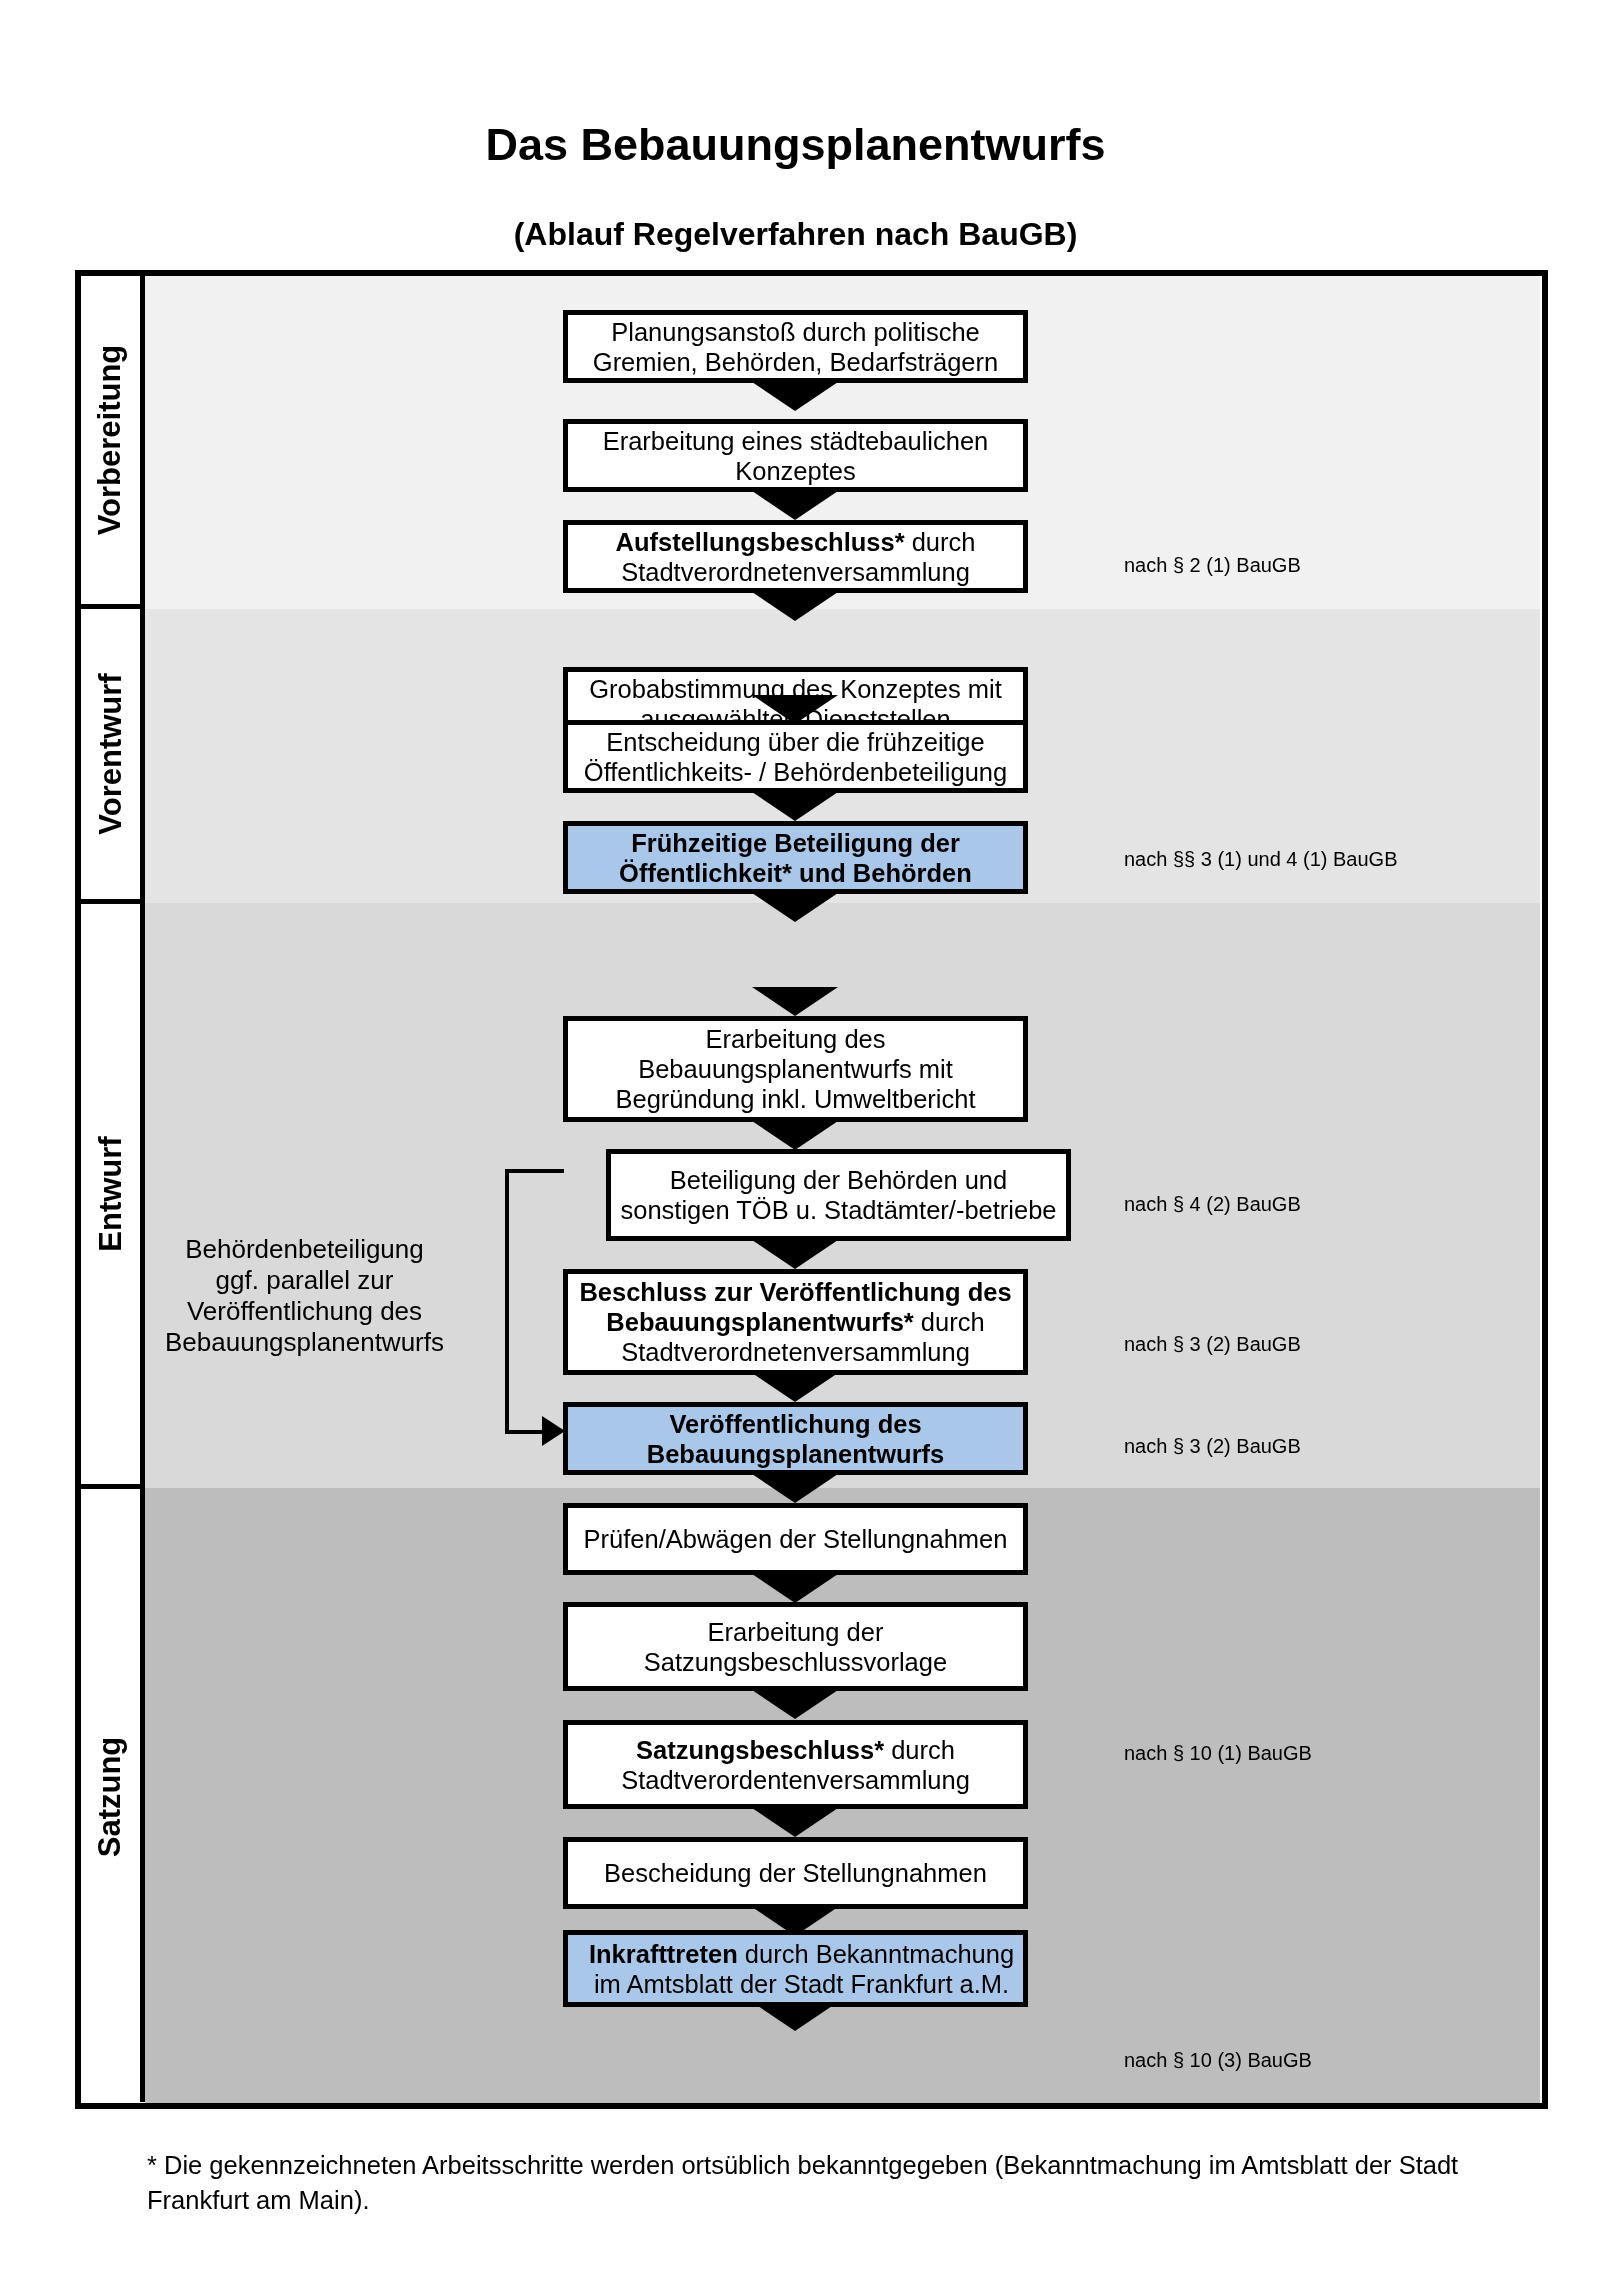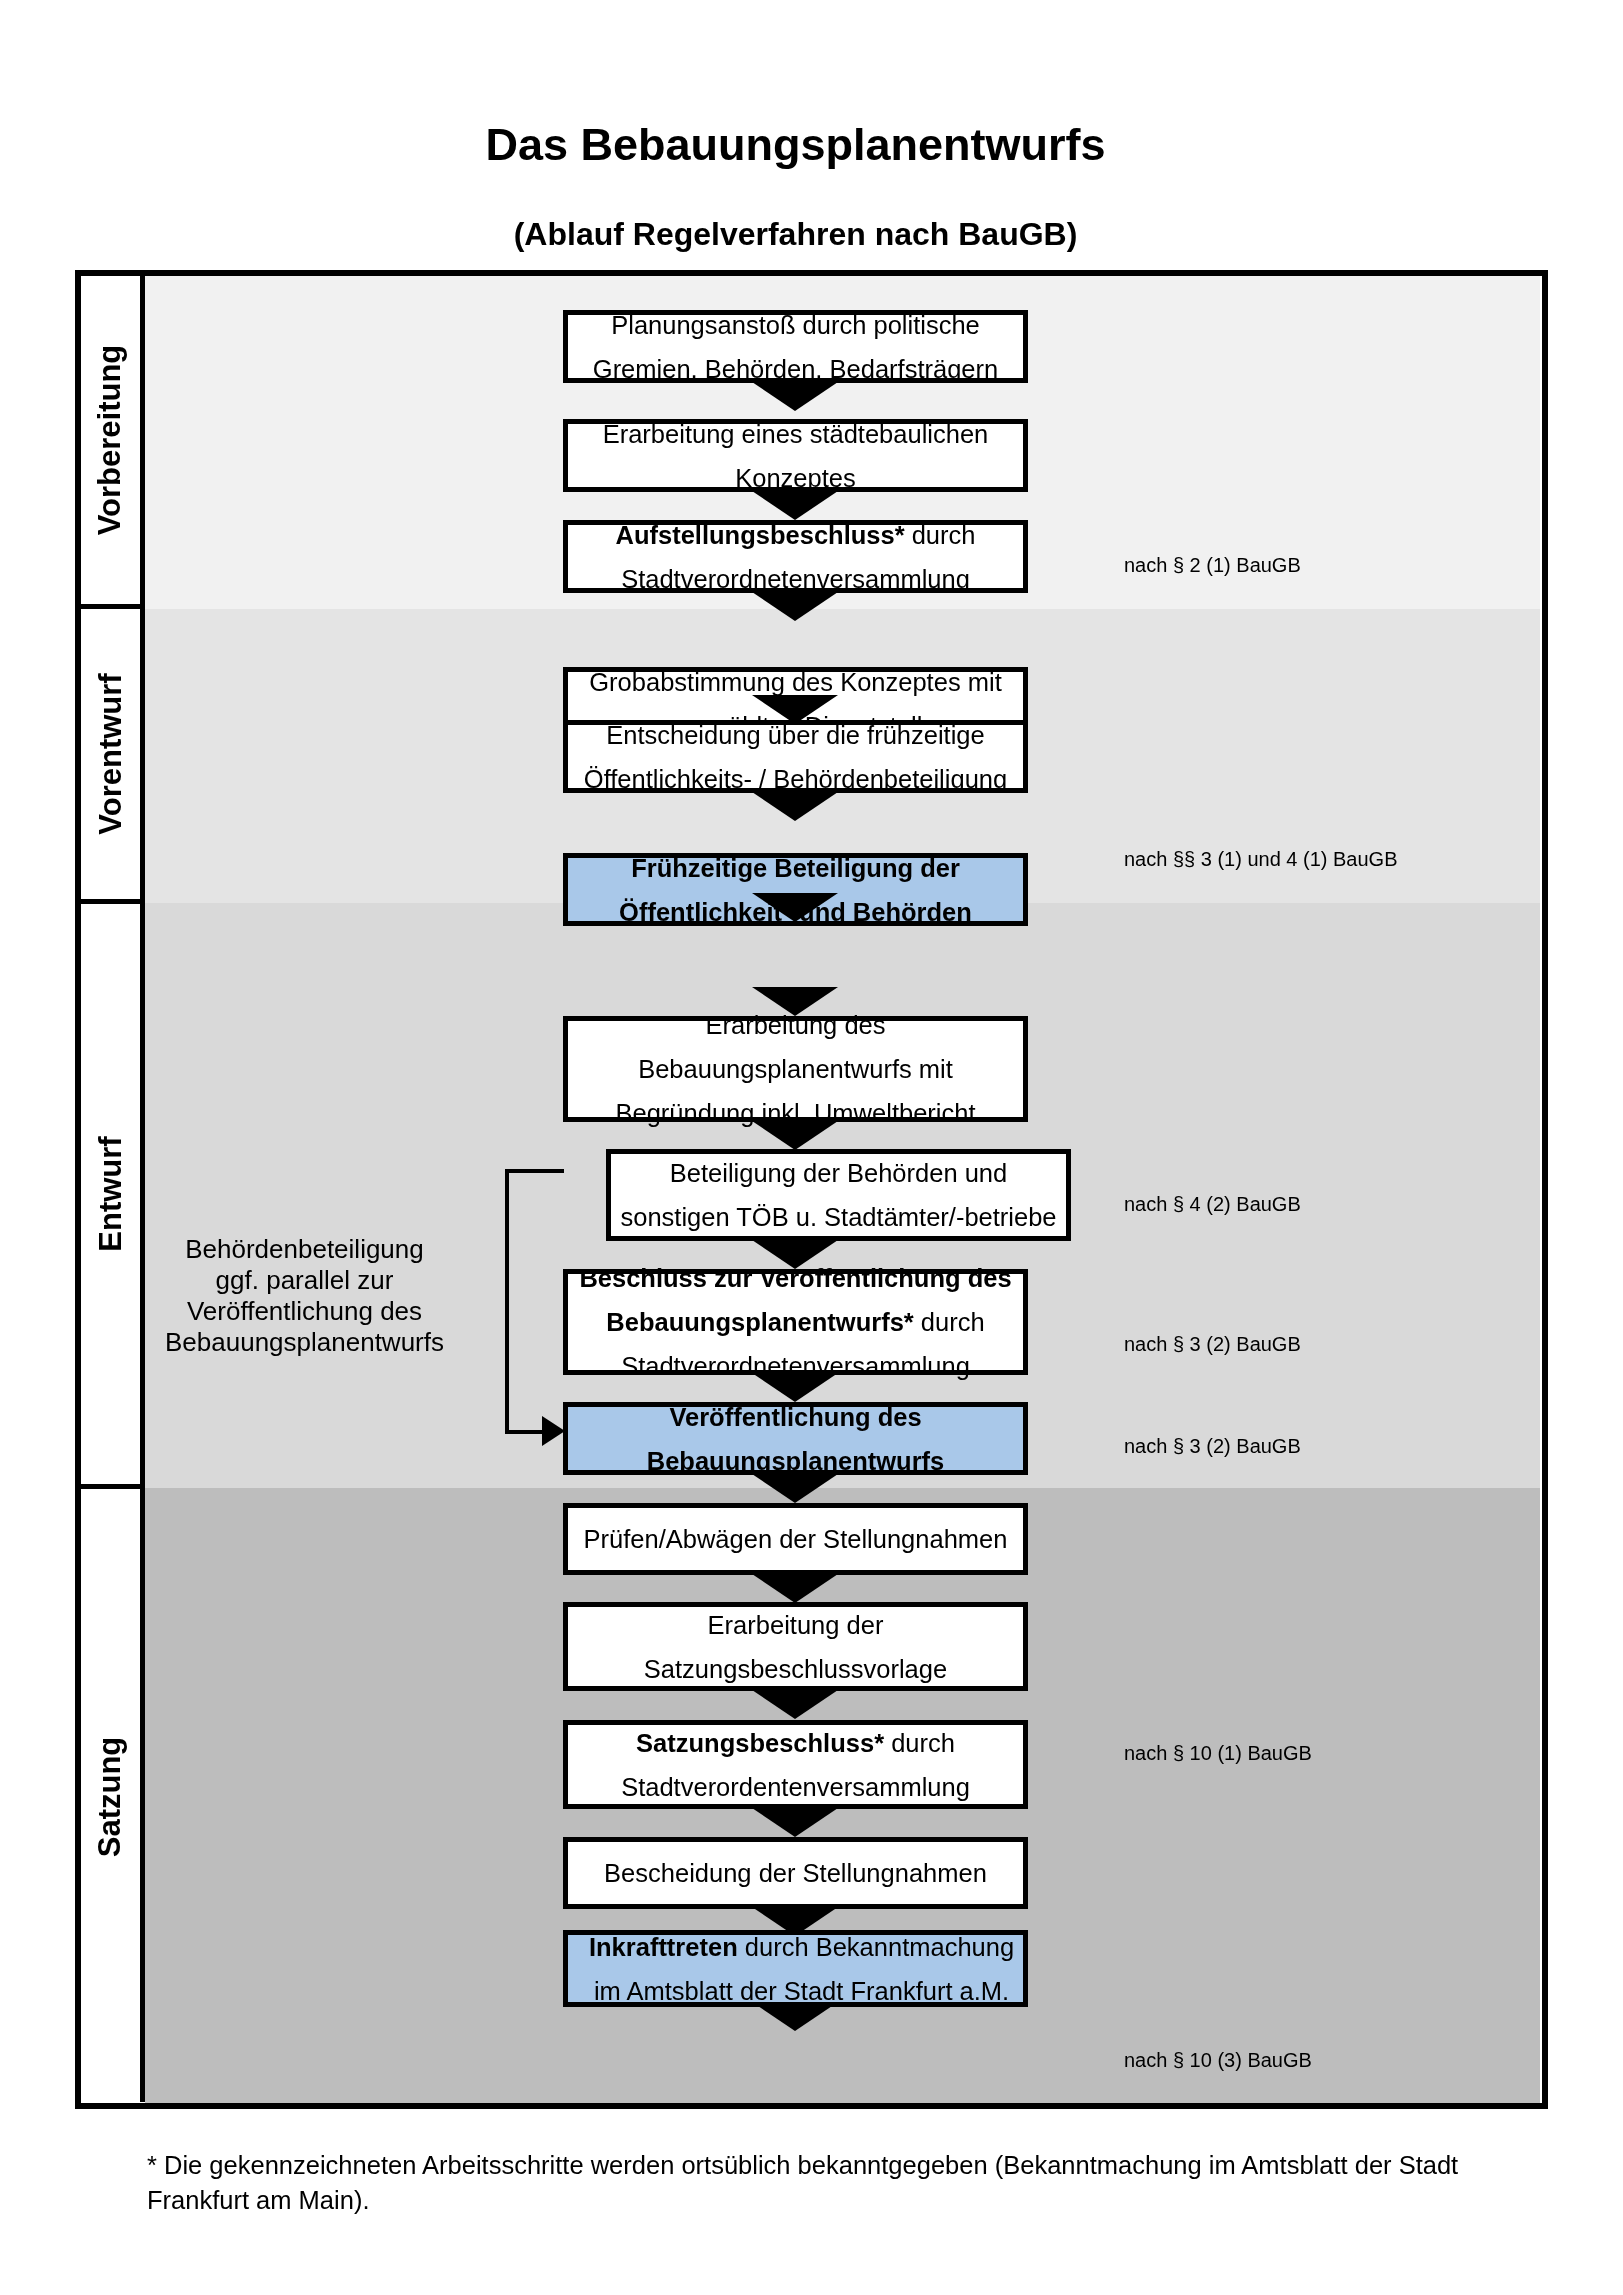--- a/index.html
+++ b/index.html
@@ -19,21 +19,21 @@
   .label-cell{position:relative;width:59px;box-sizing:border-box;
          display:flex;align-items:center;justify-content:center;}
   .label-cell.b{border-bottom:5.2px solid #000;}
   .vlabel{transform:rotate(-90deg);white-space:nowrap;
          font-size:31px;font-weight:bold;}
 
   .phase-bg{position:absolute;left:64px;width:1395px;}
 
   .box{position:absolute;left:563px;width:465px;border:5.2px solid #000;
        background:#fff;box-sizing:border-box;display:flex;align-items:center;
-       justify-content:center;text-align:center;font-size:25.5px;line-height:44px;
+       justify-content:center;text-align:center;font-size:25.5px;line-height:30px;
        padding:0 7.9px;}
   .box .b{font-weight:bold;}
 
   .arrow{position:absolute;left:752px;width:0;height:0;
          border-left:43px solid transparent;border-right:43px solid transparent;
          border-top:29px solid #000;}
 
   .ref{position:absolute;left:1124px;font-size:20px;line-height:31px;white-space:nowrap;}
 
   .side-note{position:absolute;left:154px;top:1234px;width:301px;
@@ -96,21 +96,21 @@
   <div class="box" style="top:623px;height:73px;margin-top:44px;">
     <span>Grobabstimmung des Konzeptes mit ausgewählten Dienststellen</span>
   </div>
   <div class="arrow" style="top:695px;"></div>
 
   <div class="box" style="top:720px;height:73px;">
     <span>Entscheidung über die frühzeitige Öffentlichkeits- / Behördenbeteiligung</span>
   </div>
   <div class="arrow" style="top:792px;"></div>
 
-  <div class="box" style="top: 821px; height: 73px; background: rgb(169, 200, 233); margin-top: 32px;">
+  <div class="box" style="top: 821px; height: 73px; background: rgb(169, 200, 233);">
     <span class="b">Frühzeitige Beteiligung der Öffentlichkeit* und Behörden</span>
   </div>
   <div class="arrow" style="top:893px;"></div>
 
   <div class="arrow" style="top:987px;"></div>
 
   <div class="box" style="top:1016px;height:106px;">
     <span>Erarbeitung des Bebauungsplanentwurfs mit Begründung inkl. Umweltbericht</span>
   </div>
   <div class="arrow" style="top:1121px;"></div>

